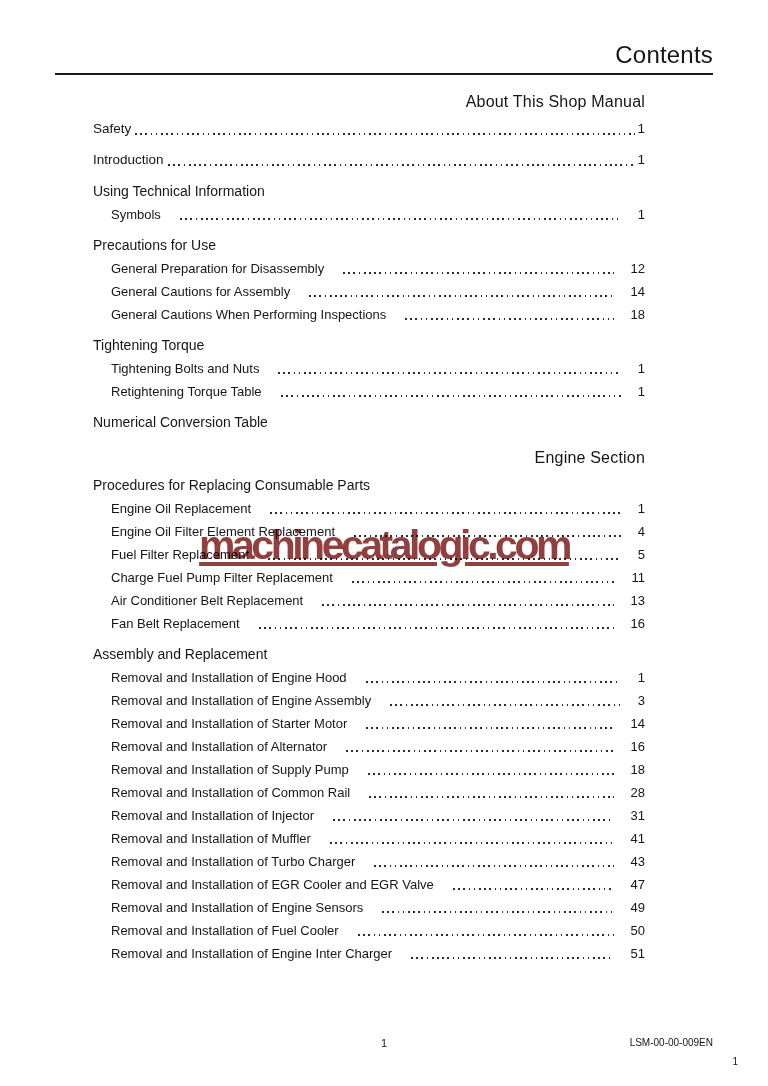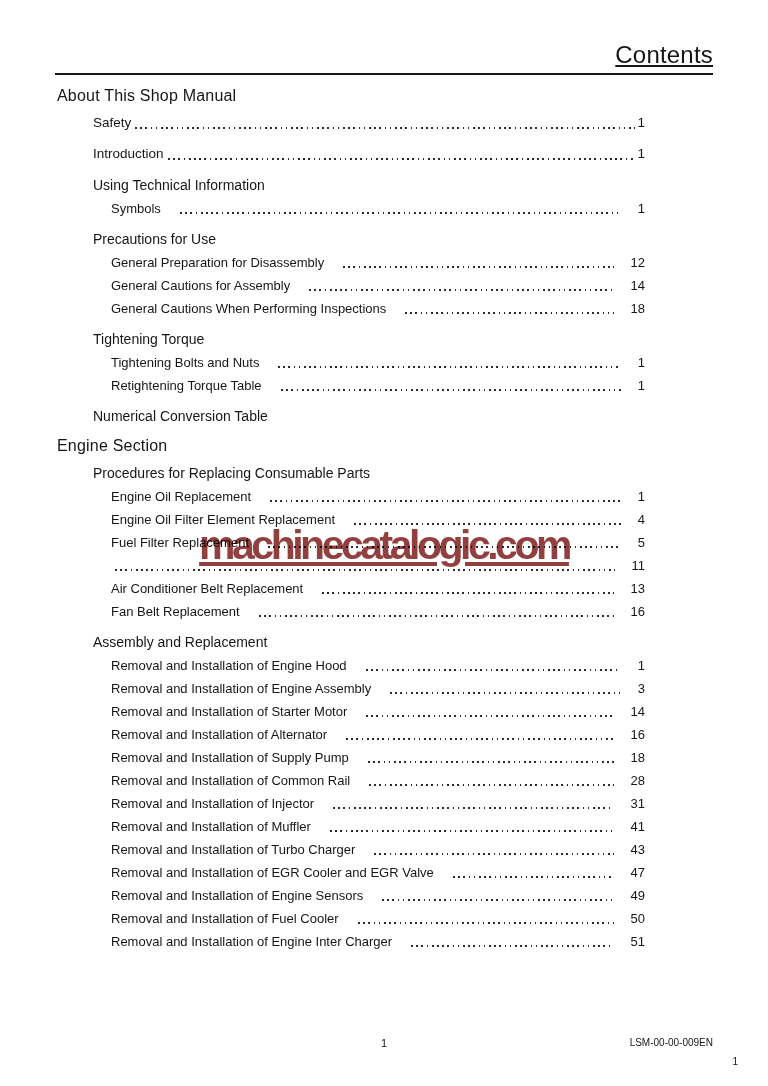--- a/index.html
+++ b/index.html
@@ -13,36 +13,36 @@
     color: #161616;
     overflow: hidden;
   }
   .header {
     margin: 0 55px;
     padding-top: 42px;
     text-align: right;
     font-size: 24px;
     line-height: 26px;
     letter-spacing: 0.2px;
-    text-decoration: underline;
   }
   .rule {
     margin: 5px 55px 0 55px;
     border-top: 2px solid #1a1a1a;
     height: 0;
   }
   .content { margin: 0 123px 0 55px; }
 
   .sec {
     padding-left: 2px;
-    margin-top: 11px;
+    margin-top: 17px;
     font-size: 16px;
     line-height: 20px;
     letter-spacing: 0.2px;
     white-space: nowrap;
+    text-align: right;
   }
   .sub {
     padding-left: 38px;
     margin-top: 13px;
     font-size: 14px;
     line-height: 18px;
     white-space: nowrap;
   }
   .sec + .sub { margin-top: 8px; }
 
@@ -189,20 +189,21 @@
       <span class="lbl">Engine Oil Filter Element Replacement</span>
       <span class="leader"></span>
       <span class="pg">4</span>
     </div>
     <div class="row row3">
       <span class="lbl">Fuel Filter Replacement</span>
       <span class="leader"></span>
       <span class="pg">5</span>
     </div>
     <div class="row row3">
+      <span class="lbl">Charge Fuel Pump Filter Replacement</span>
       <span class="leader"></span>
       <span class="pg">11</span>
     </div>
     <div class="row row3">
       <span class="lbl">Air Conditioner Belt Replacement</span>
       <span class="leader"></span>
       <span class="pg">13</span>
     </div>
     <div class="row row3">
       <span class="lbl">Fan Belt Replacement</span>

